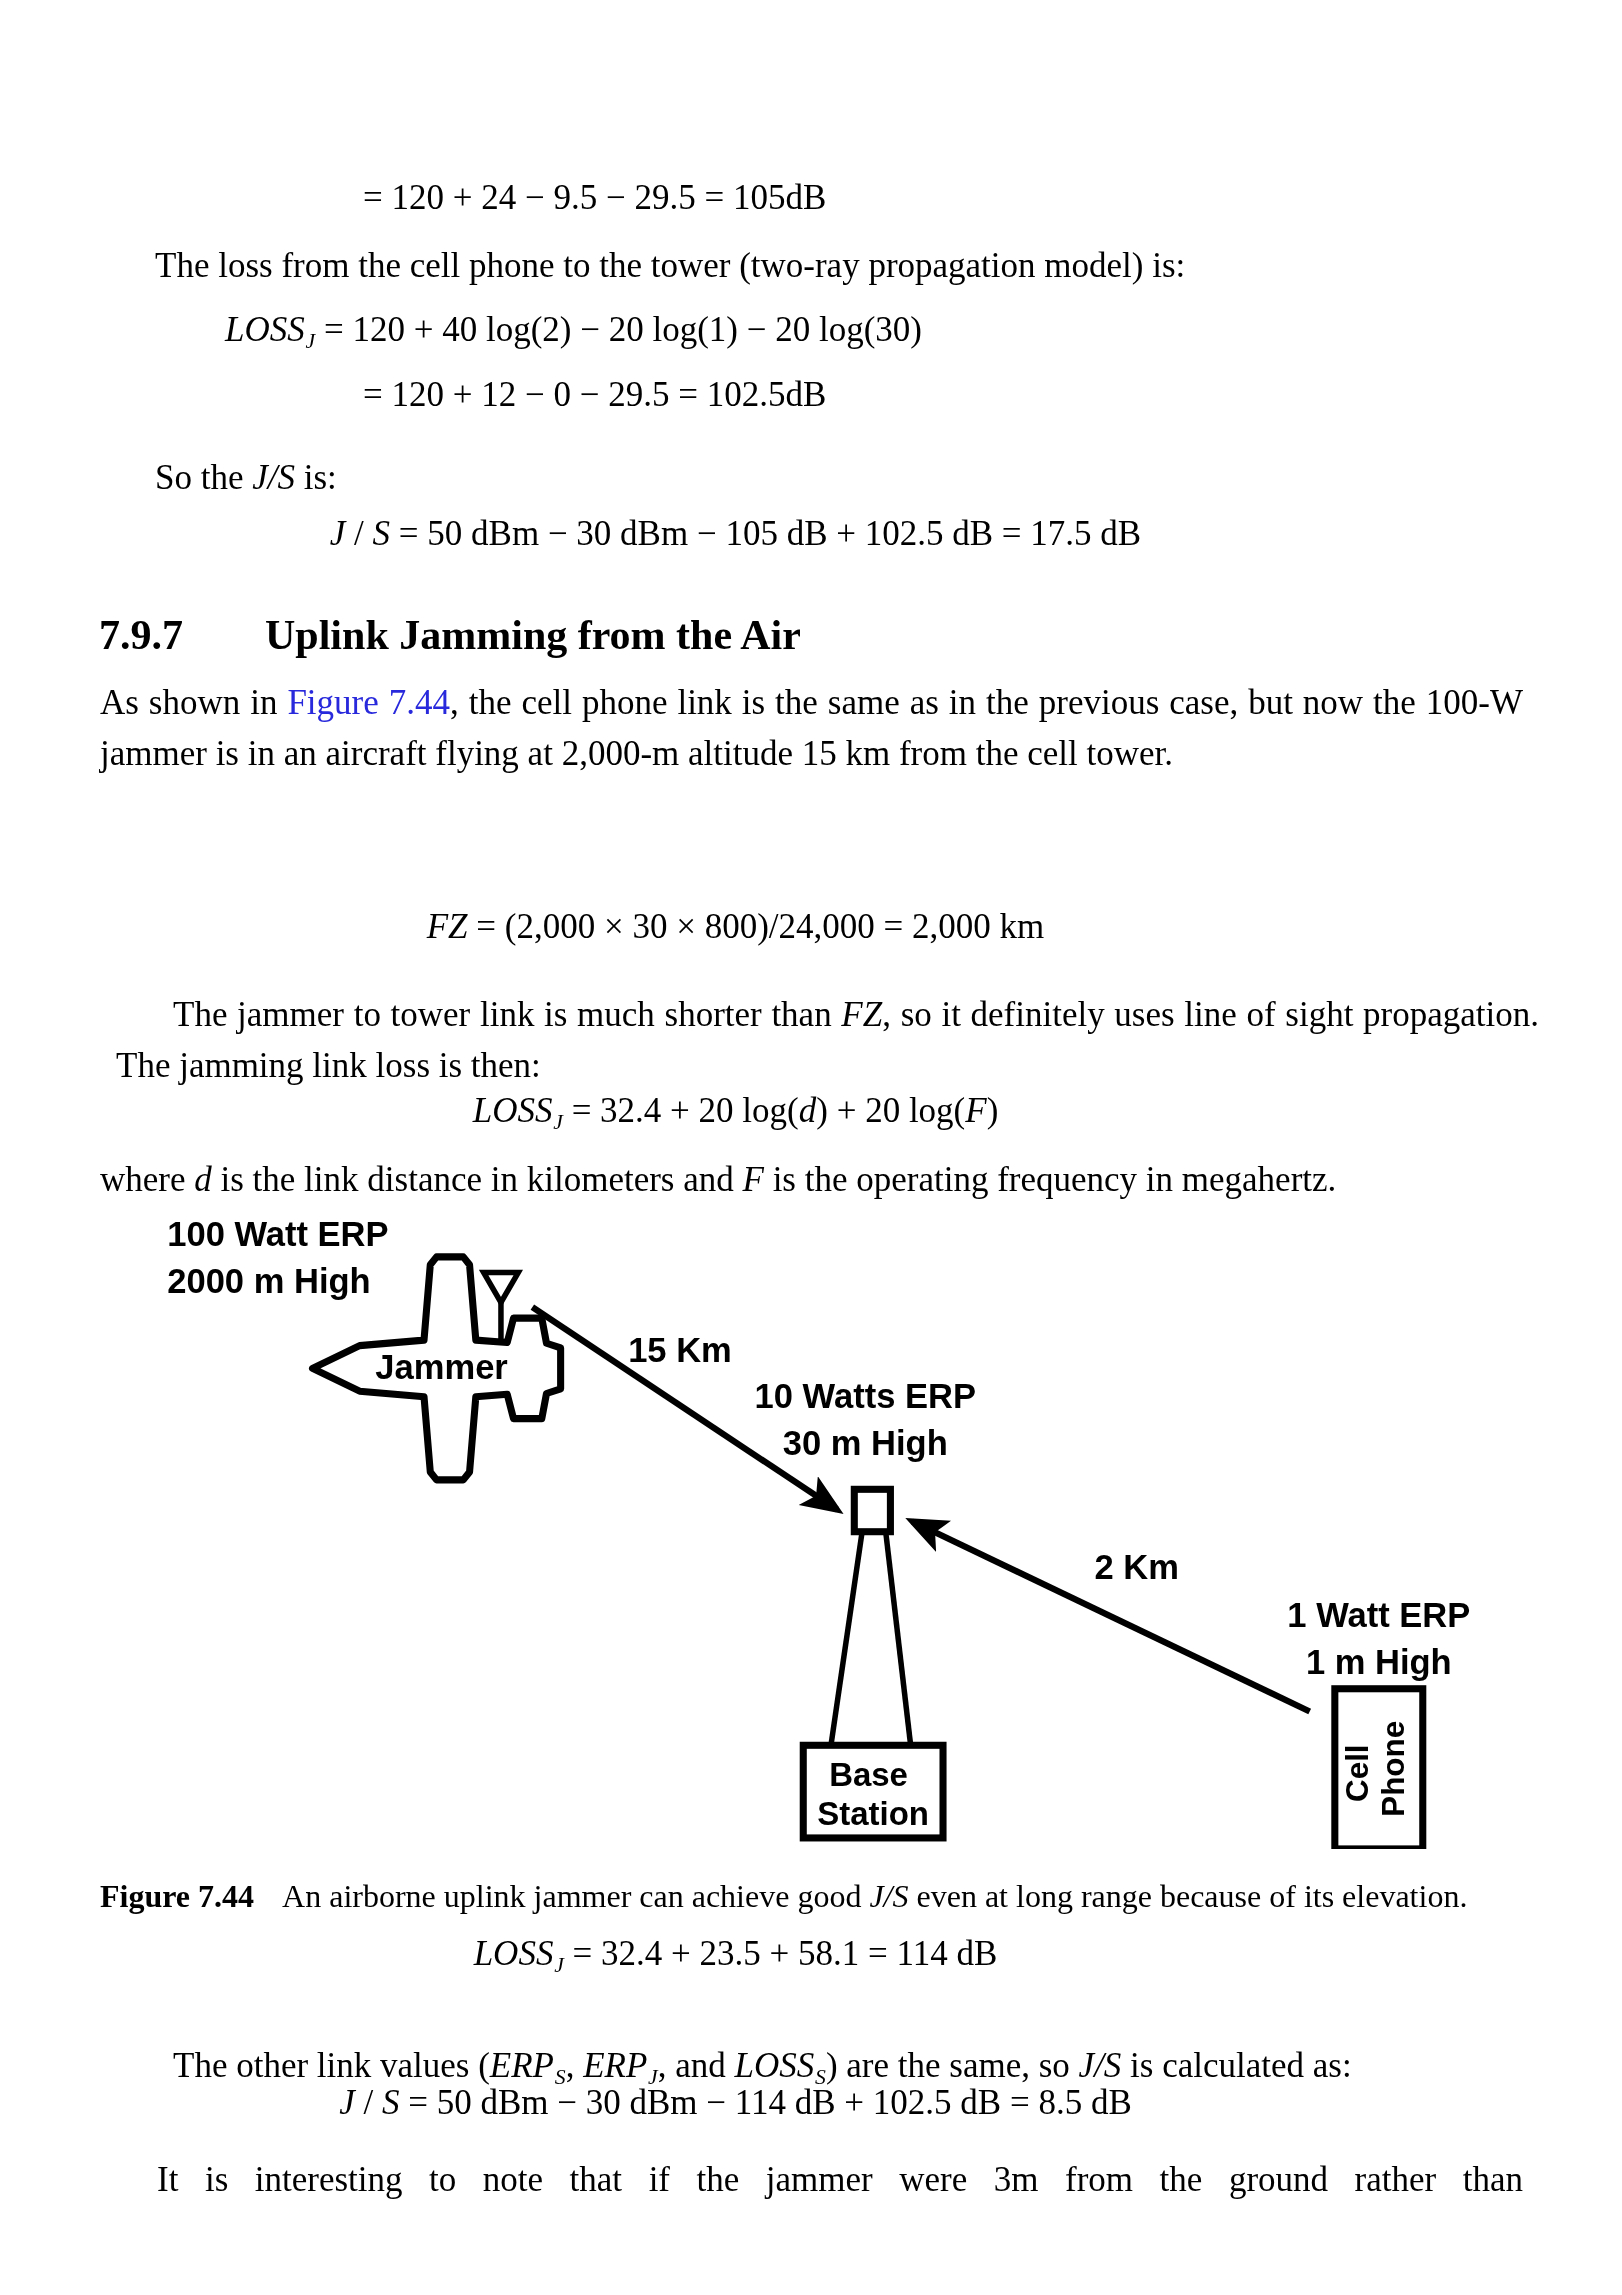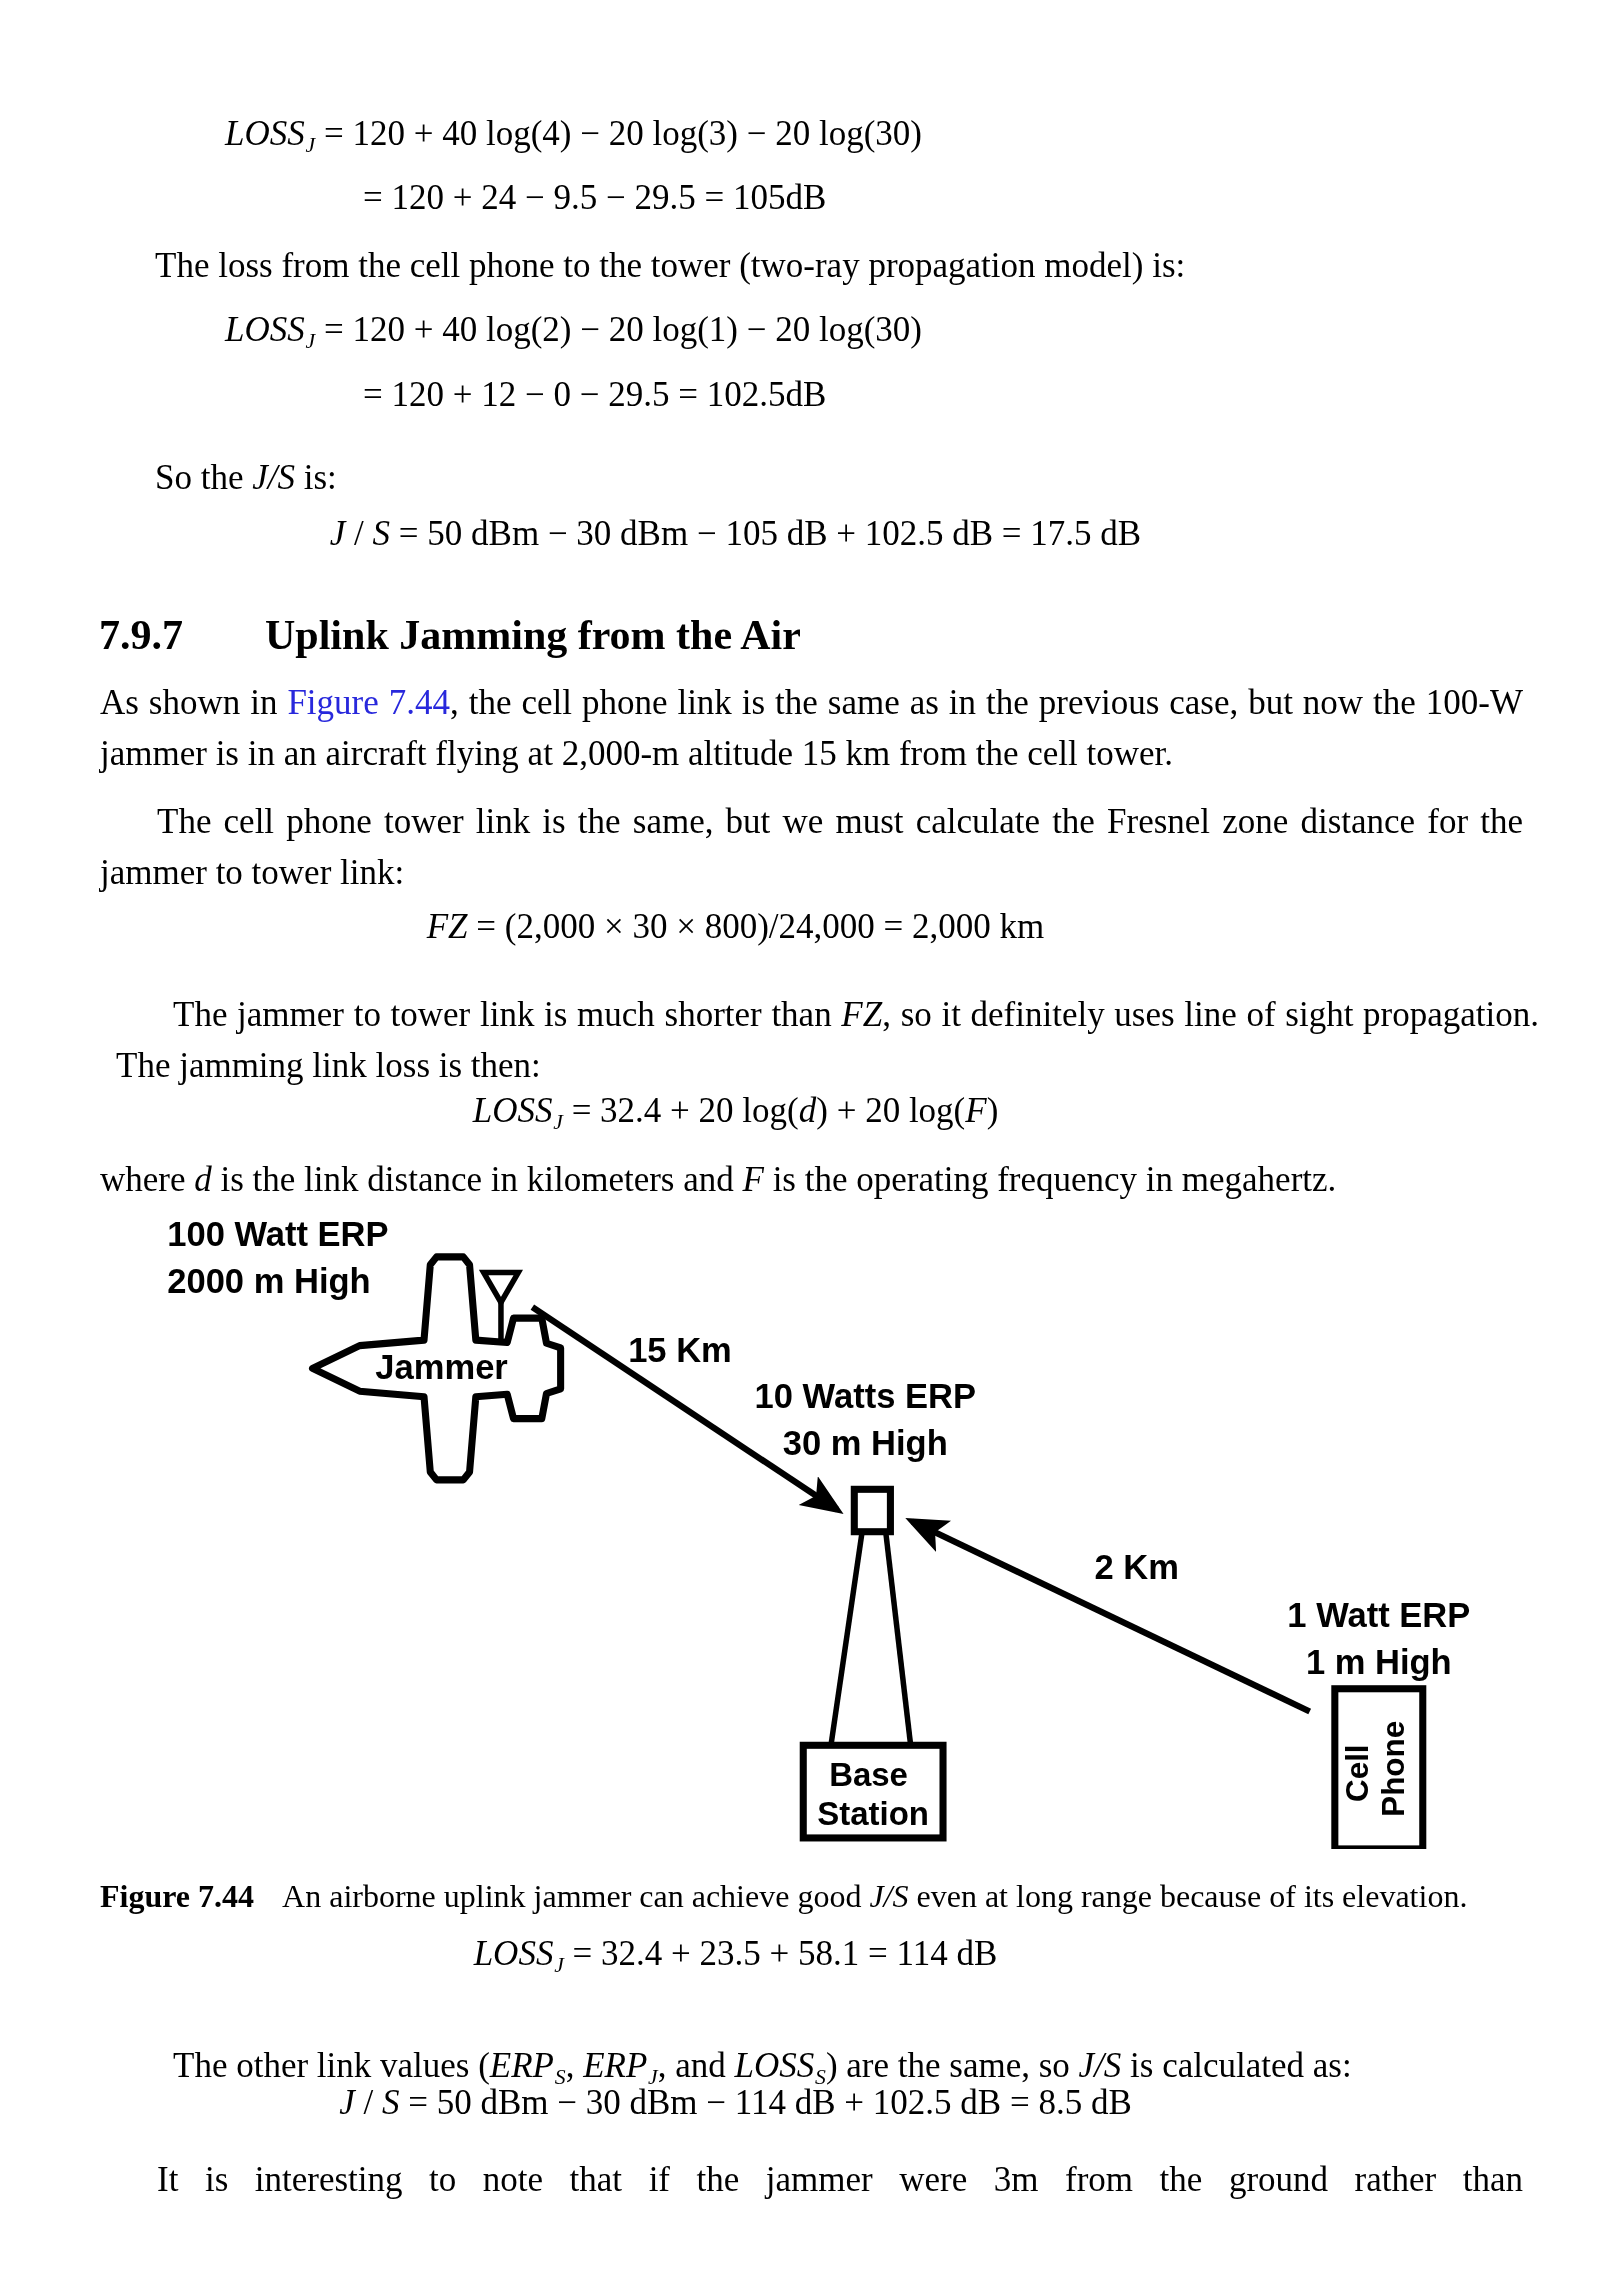--- a/index.html
+++ b/index.html
@@ -19,39 +19,37 @@
   .cap{position:absolute;left:100px;top:1878px;width:1423px;font-size:32px;line-height:36px;}
   .cap .lbl{font-weight:700;margin-right:28px;}
   svg text{font-family:"Liberation Sans",sans-serif;font-weight:700;fill:#000;}
   .shape{fill:#ffffff;stroke:#000000;}
 </style>
 </head>
 <body>
 
 <div class="page">
 
-  <div class="eq" style="left:225px;top:110px"><span class="i">LOSS</span><span class="i sb">J</span><span> = 120 + 40 log(4) − 20 log(3) − 20 log(30)</span></div>
   <div class="eq" style="left:363px;top:174px"><span>= 120 + 24 − 9.5 − 29.5 = 105dB</span></div>
 
   <div class="eq" style="left:155px;top:242px;white-space:nowrap"><span>The loss from the cell phone to the tower (two-ray propagation model) is:</span></div>
 
   <div class="eq" style="left:225px;top:306px"><span class="i">LOSS</span><span class="i sb">J</span><span> = 120 + 40 log(2) − 20 log(1) − 20 log(30)</span></div>
   <div class="eq" style="left:363px;top:371px"><span>= 120 + 12 − 0 − 29.5 = 102.5dB</span></div>
 
   <div class="eq" style="left:155px;top:454px"><span>So the </span><span class="i">J/S</span><span> is:</span></div>
 
   <div class="eq eqc" style="top:510px"><span class="i">J</span><span> / </span><span class="i">S</span><span> = 50 dBm − 30 dBm − 105 dB + 102.5 dB = 17.5 dB</span></div>
 
   <div class="heading">
     <span class="num">7.9.7</span><span>Uplink Jamming from the Air</span>
   </div>
 
   <p class="par" style="top:677px;margin:0"><span>As shown in </span><a class="lk" style="color: rgb(40, 40, 220);">Figure 7.44</a><span>, the cell phone link is the same as in the previous case, but now the 100-W jammer is in an aircraft flying at 2,000-m altitude 15 km from the cell tower.</span></p>
 
-  <p class="par ind" style="top:796px;margin:0"><span>The cell phone tower link is the same, but we must calculate the Fresnel zone distance for the jammer to tower link:</span></p>
 
   <div class="eq eqc" style="top:903px"><span class="i">FZ</span><span> = (2,000 × 30 × 800)/24,000 = 2,000 km</span></div>
 
   <p class="par ind" style="top:973px;margin:16px"><span>The jammer to tower link is much shorter than </span><span class="i">FZ</span><span>, so it definitely uses line of sight propagation. The jamming link loss is then:</span></p>
 
   <div class="eq eqc" style="top:1087px"><span class="i">LOSS</span><span class="i sb">J</span><span> = 32.4 + 20 log(</span><span class="i">d</span><span>) + 20 log(</span><span class="i">F</span><span>)</span></div>
 
   <p class="par" style="top:1154px;margin:0;text-align:left"><span>where </span><span class="i">d</span><span> is the link distance in kilometers and </span><span class="i">F</span><span> is the operating frequency in megahertz.</span></p>
 
   <svg class="abs" style="left:0;top:1205px" width="1623" height="644" viewBox="0 0 2067 820">

